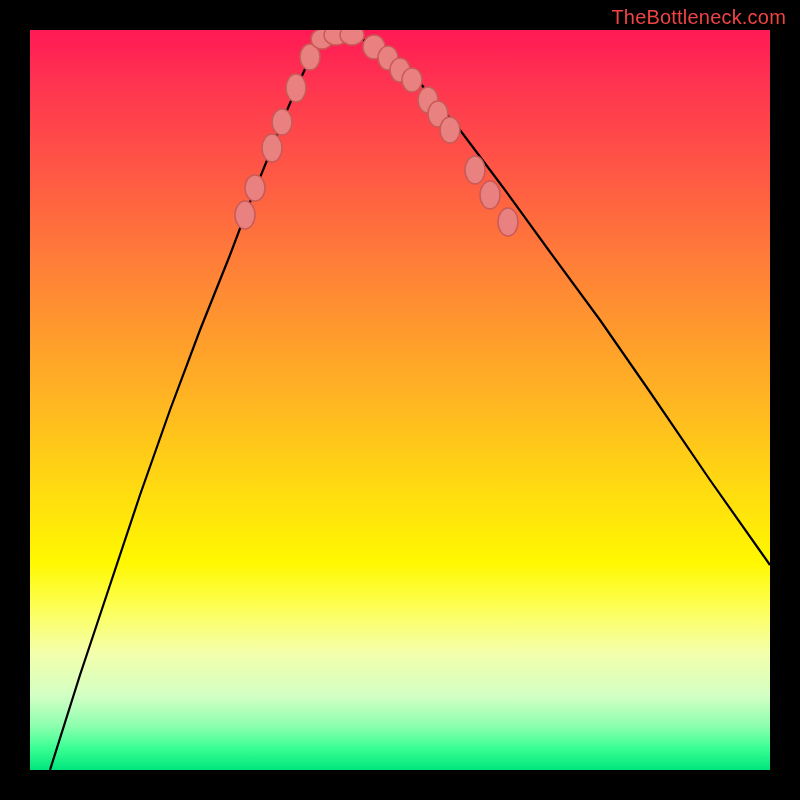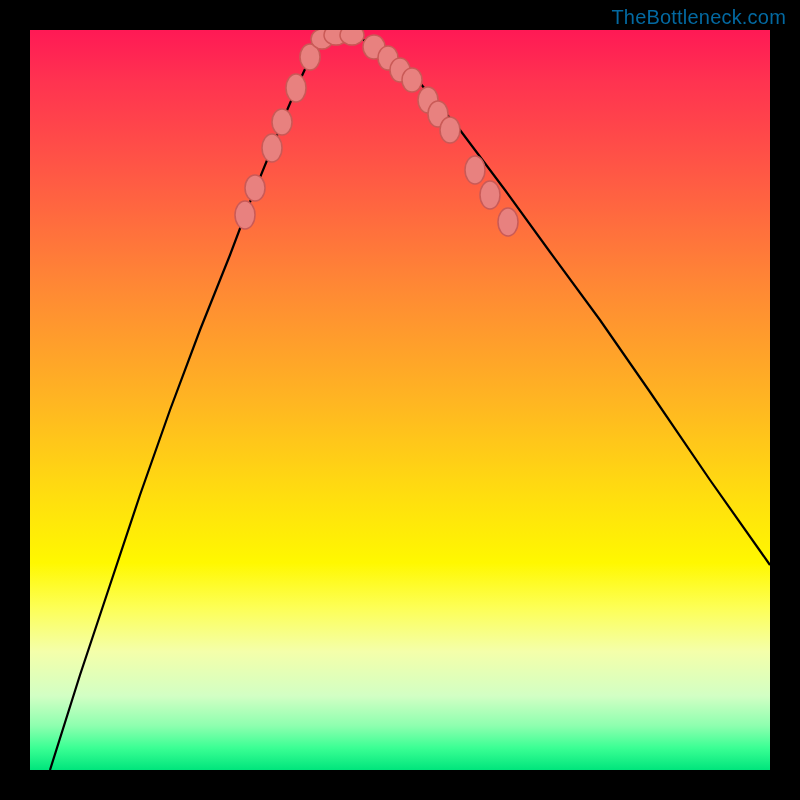--- a/index.html
+++ b/index.html
@@ -30,21 +30,21 @@
       #8effaf 94%,
       #3bff94 97%,
       #00e57c 100%);
   }
   .watermark {
     position: absolute;
     top: 6px;
     right: 14px;
     font-family: Arial, Helvetica, sans-serif;
     font-size: 20px;
-    color: #0369a1;
+    color: #ef4444;
     letter-spacing: 0.2px;
     font-weight: 500;
   }
   svg.curve {
     position: absolute;
     left: 0;
     top: 0;
     width: 740px;
     height: 740px;
   }

